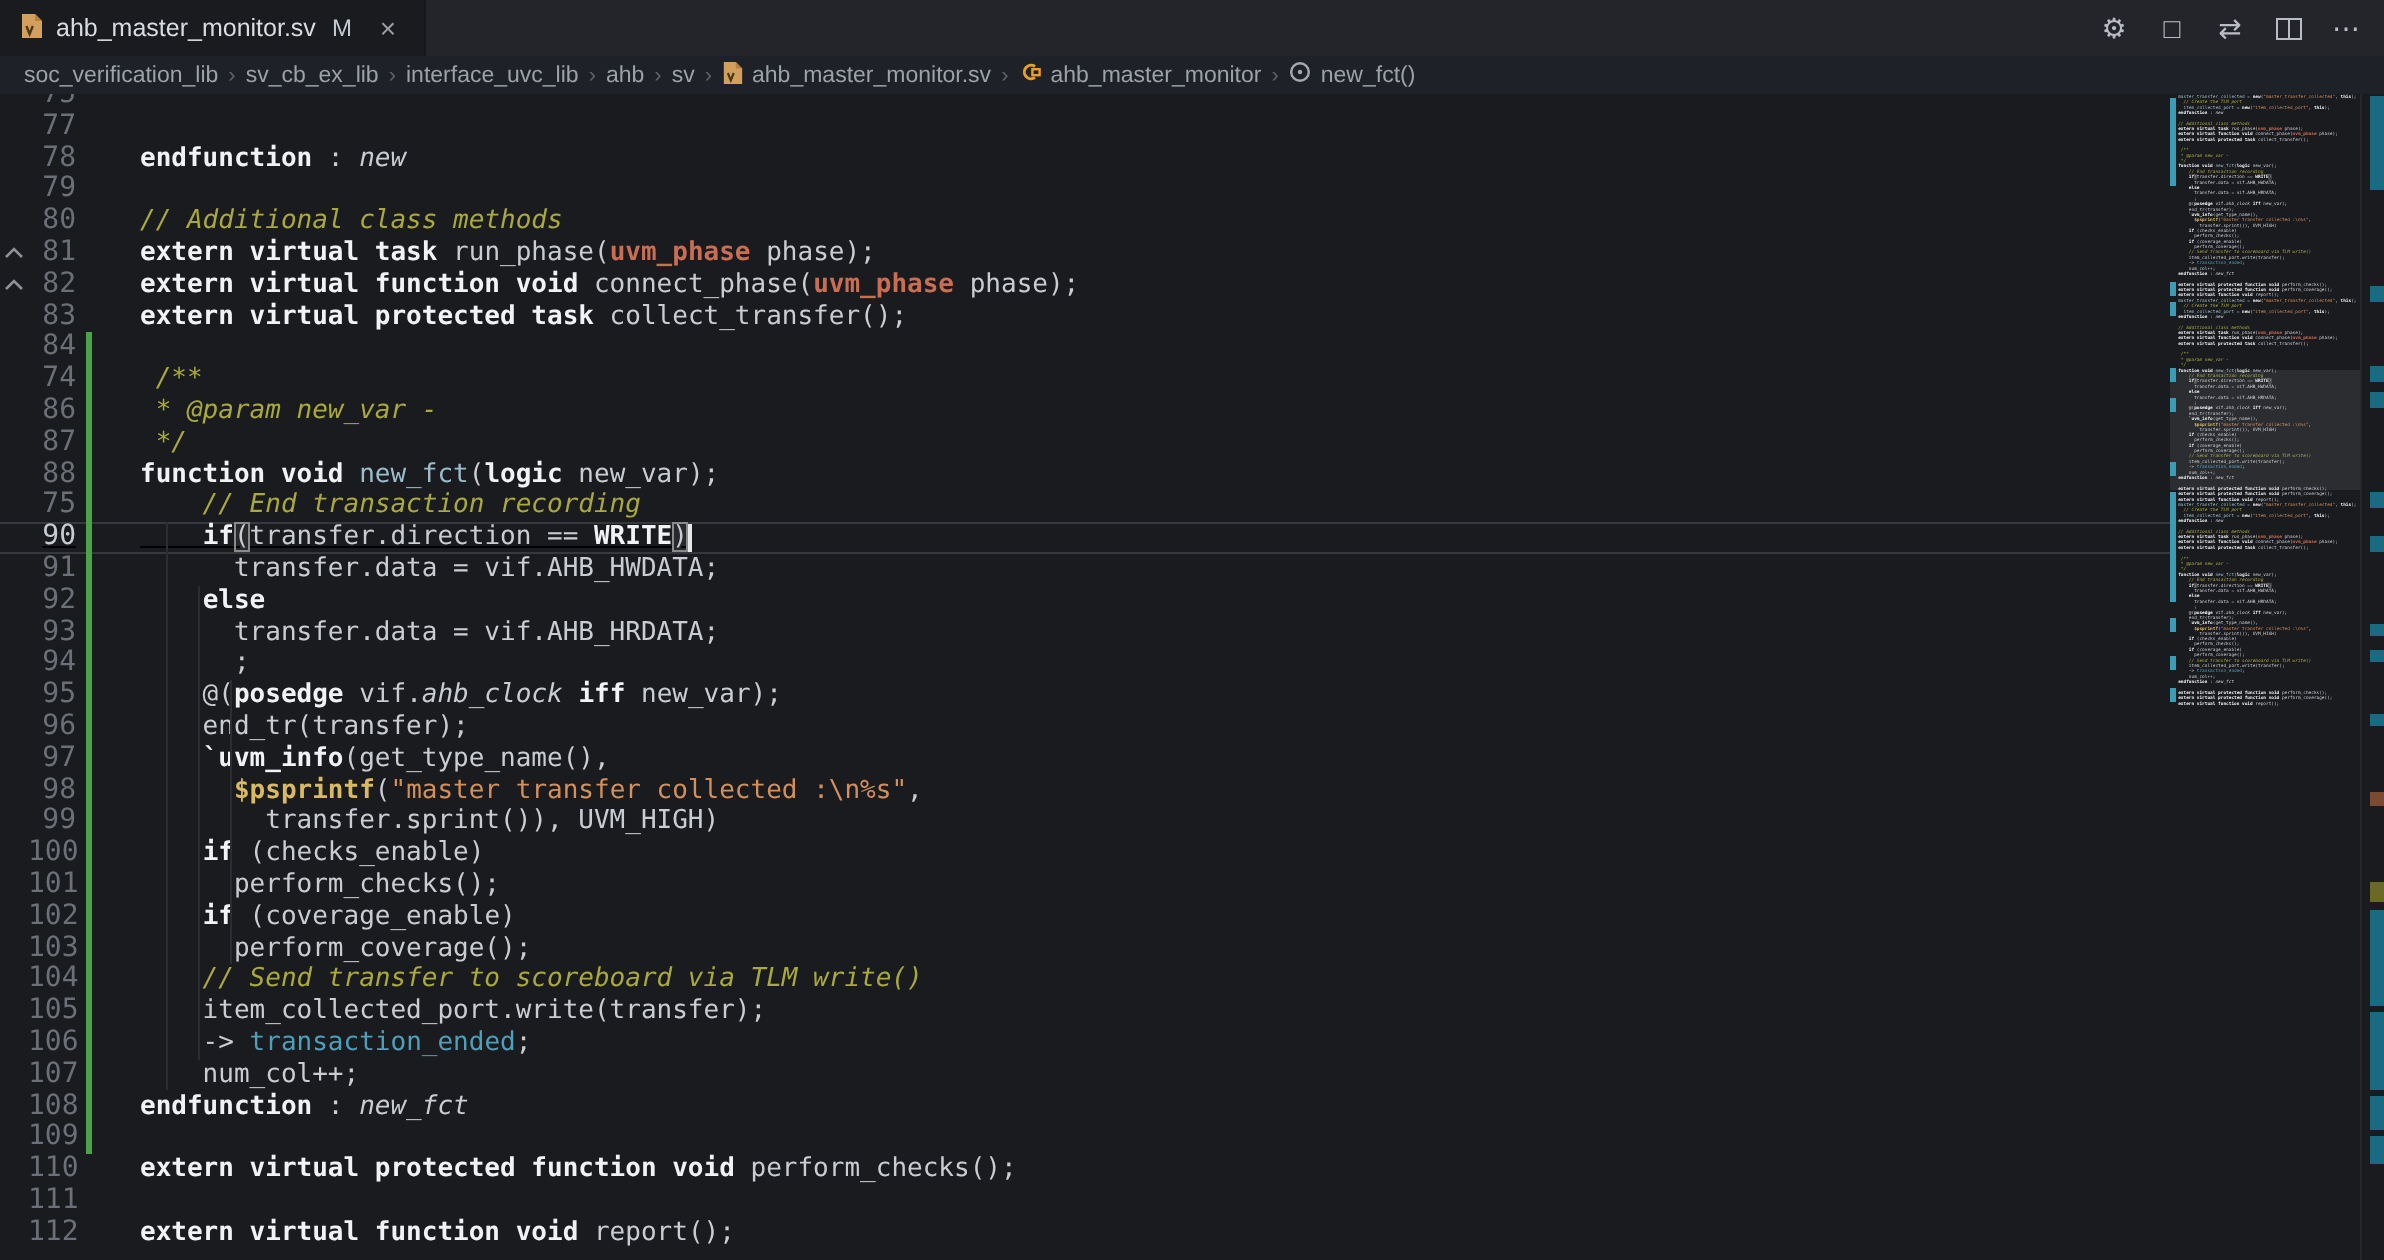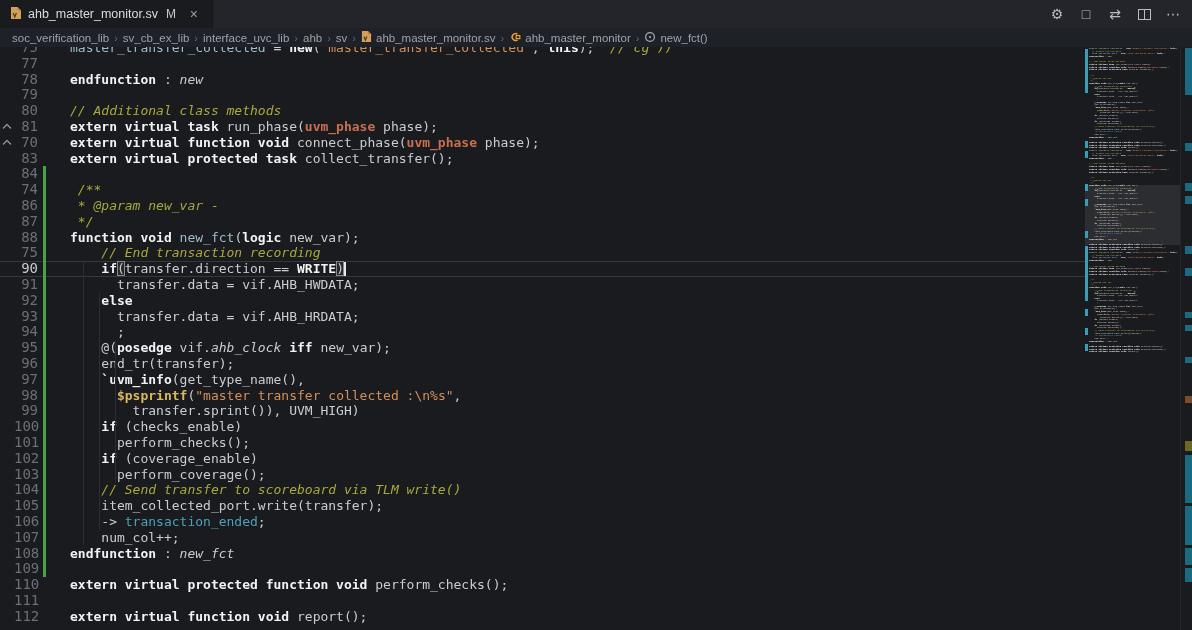--- a/index.html
+++ b/index.html
@@ -28,21 +28,21 @@
   
   .editor{position:absolute;top:47px;left:0;width:1085px;bottom:0;overflow:hidden;background:#1a1b1f;}
   #code-lines{position:absolute;top:-7px;left:0;width:1085px;
        font:13px/15.8px "DejaVu Sans Mono",monospace;}
   .line{display:flex;height:15.8px;align-items:stretch;position:relative;}
   .line .fold{width:14px;display:flex;align-items:center;justify-content:center;flex:none;}
   .line .num{width:24px;flex:none;text-align:right;color:#6b6f77;font-size:14px;line-height:15.8px;}
   .line .gitbar{width:3px;flex:none;margin-left:5px;background:transparent;}
   .line .gitbar.on{background:#4aa447;}
   .line .text{white-space:pre;margin-left:24px;color:#c9ccd1;}
-  .line.current{box-shadow:inset 0 1px 0 #36383e, inset 0 -1px 0 #36383e;}
+  .line.current{box-shadow:inset 0 1px 0 #36383e, inset 0 -1px 0 #36383e;text-decoration:underline;}
   .line.current .num{color:#c7cbd2;}
 
   .tk-k{color:#f1f2f4;font-weight:bold;}
   .tk-d{color:#c9ccd1;}
   .tk-c{color:#a9a93c;font-style:italic;}
   .tk-s{color:#d3905a;}
   .tk-u{color:#c96e52;font-weight:bold;}
   .tk-v{color:#9dbccb;}
   .tk-e{color:#4f9fb8;}
   .tk-m{color:#d9ba60;font-weight:bold;}
@@ -142,21 +142,20 @@
         <span>new_fct()</span>
       </span>
     </div>
 
   <div class="editor">
     <div id="code-lines">
         <div class="line">
           <span class="fold"></span>
           <span class="num">75</span>
           <span class="gitbar"></span>
-          <span class="text"><span class="tk-v">master_transfer_collected</span><span class="tk-d"> = </span><span class="tk-k">new</span><span class="tk-d">(</span><span class="tk-s">"master_transfer_collected"</span><span class="tk-d">, </span><span class="tk-k">this</span><span class="tk-d">);</span><span class="tk-c">  // cg ))</span></span>
         </div>
         <div class="line">
           <span class="fold"></span>
           <span class="num">77</span>
           <span class="gitbar"></span>
         </div>
         <div class="line">
           <span class="fold"></span>
           <span class="num">78</span>
           <span class="gitbar"></span>
@@ -183,21 +182,21 @@
           <span class="num">81</span>
           <span class="gitbar"></span>
           <span class="text"><span class="tk-k">extern virtual task</span><span class="tk-d"> run_phase(</span><span class="tk-u">uvm_phase</span><span class="tk-d"> phase);</span></span>
         </div>
         <div class="line">
           <span class="fold">
             <svg width="10" height="7" viewBox="0 0 10 7">
               <path d="M1 5.5 L5 1.5 L9 5.5" fill="none" stroke="#8f9298" stroke-width="1.3"></path>
             </svg>
           </span>
-          <span class="num">70</span>
+          <span class="num">82</span>
           <span class="gitbar"></span>
           <span class="text"><span class="tk-k">extern virtual function void</span><span class="tk-d"> connect_phase(</span><span class="tk-u">uvm_phase</span><span class="tk-d"> phase);</span></span>
         </div>
         <div class="line">
           <span class="fold"></span>
           <span class="num">83</span>
           <span class="gitbar"></span>
           <span class="text"><span class="tk-k">extern virtual protected task</span><span class="tk-d"> collect_transfer();</span></span>
         </div>
         <div class="line">

